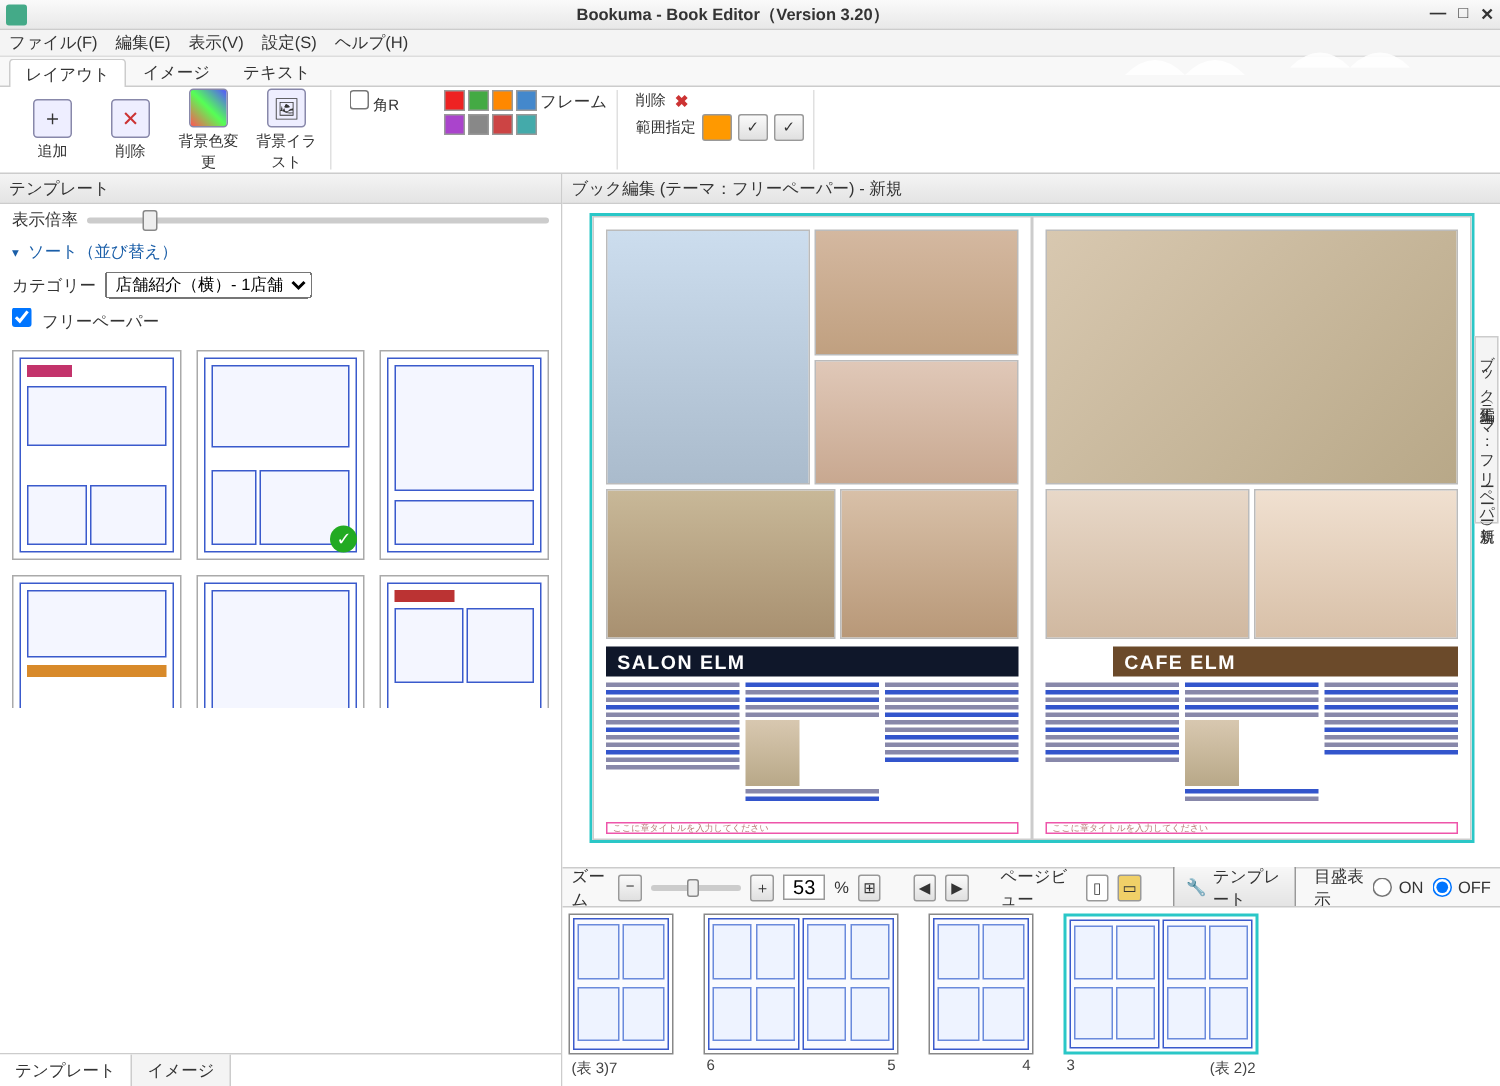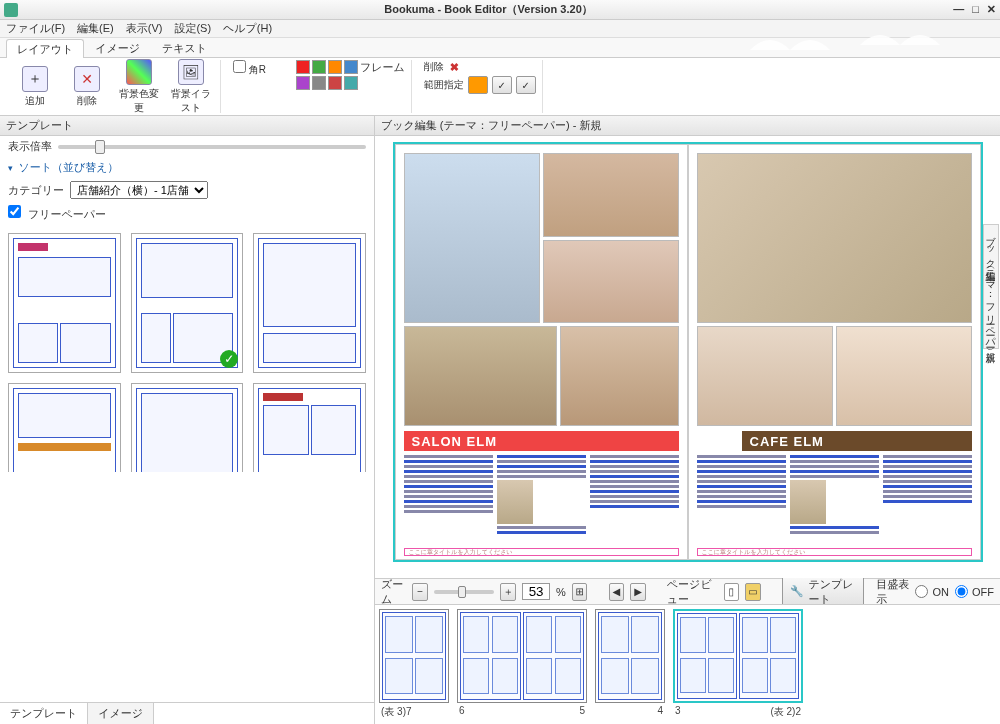--- a/index.html
+++ b/index.html
@@ -56,41 +56,41 @@
 
 .right { flex: 1; display: flex; flex-direction: column; position: relative; }
 .canvas-header { background: linear-gradient(#f4f4f4,#e4e4e4); border-bottom: 1px solid #ccc; padding: 2px 6px; font-size: 11px; }
 .canvas-area { flex: 1; background: #fff; position: relative; overflow: hidden; display: flex; justify-content: center; align-items: flex-start; padding: 6px; }
 .spread { width: 590px; height: 420px; border: 2px solid #2ac7c7; display: flex; background: #fff; position: relative; }
 .page { width: 50%; border: 1px solid #ccc; padding: 8px; position: relative; background: #fff; }
 .photo-grid { display: grid; grid-template-columns: 1fr 1fr; gap: 3px; height: 170px; }
 .photo { background: linear-gradient(135deg,#d8c8b0,#b8a888); border: 1px solid #bbb; }
 .photo.big { grid-row: span 2; background: linear-gradient(#cde,#abc); }
 .title-bar { height: 20px; margin-top: 5px; display: flex; align-items: center; color: #fff; font-weight: bold; padding: 0 8px; font-size: 13px; letter-spacing: 1px; }
-.title-bar.orange { background: #ef4444; }
+.title-bar.orange { background: #0f172a; }
 .title-bar.brown { background: #6b4a2a; margin-left: 45px; }
 .text-cols { margin-top: 4px; display: flex; gap: 4px; }
 .text-col { flex: 1; }
 .tline { height: 3px; background: #88a; margin-bottom: 2px; }
 .tline.b { background: #3355cc; }
 .small-photo { width: 36px; height: 44px; background: linear-gradient(#d8c8b0,#b8a888); margin: 2px 0; }
 .footer-line { position: absolute; bottom: 3px; left: 8px; right: 8px; height: 8px; border: 1px solid #e5a; font-size: 6px; color: #b77; display: flex; align-items: center; padding: 0 4px; }
 .vertical-tab { position: absolute; right: 1px; top: 108px; width: 16px; writing-mode: vertical-rl; background: #f4f4f4; border: 1px solid #ccc; padding: 4px 1px; font-size: 10px; }
 
 
 .bottom-ctrl { height: 26px; border-top: 1px solid #ccc; display: flex; align-items: center; padding: 0 6px; gap: 6px; background: #f8f8f8; font-size: 11px; }
 .bc-btn { width: 20px; height: 18px; border: 1px solid #999; background: linear-gradient(#fafafa,#e0e0e0); border-radius: 2px; display: flex; align-items: center; justify-content: center; font-size: 10px; cursor: pointer; }
 .bc-slider { width: 80px; height: 4px; background: #ccc; border-radius: 2px; position: relative; }
 .bc-slider .thumb { position: absolute; width: 8px; height: 12px; background: #eee; border: 1px solid #888; top: -4px; left: 40%; border-radius: 2px; }
 .bc-input { width: 28px; text-align: center; border: 1px solid #999; }
 .bc-btn-wide { padding: 2px 8px; border: 1px solid #999; background: linear-gradient(#fafafa,#e0e0e0); border-radius: 3px; cursor: pointer; display: flex; align-items: center; gap: 4px; }
 .radio-group { display: flex; align-items: center; gap: 4px; }
 
 
-.filmstrip { height: 120px; border-top: 1px solid #ccc; display: flex; gap: 8px; padding: 4px; overflow-x: auto; background: #fff; }
+.filmstrip { height: 120px; border-top: 1px solid #ccc; display: flex; gap: 20px; padding: 4px; overflow-x: auto; background: #fff; }
 .film-item { display: flex; flex-direction: column; }
 .film-thumb { height: 94px; border: 1px solid #888; background: #fff; padding: 2px; display: flex; gap: 2px; }
 .film-thumb.sel { border: 2px solid #2ac7c7; }
 .film-page { border: 1px solid #3a5acc; background: #fafbff; position: relative; }
 .film-label { font-size: 10px; color: #444; margin-top: 2px; display: flex; justify-content: space-between; padding: 0 2px; }
 
 
 .clouds { position: absolute; right: 0; top: 20px; width: 260px; height: 60px; pointer-events: none; opacity: 0.9; }
 </style>
 </head>

